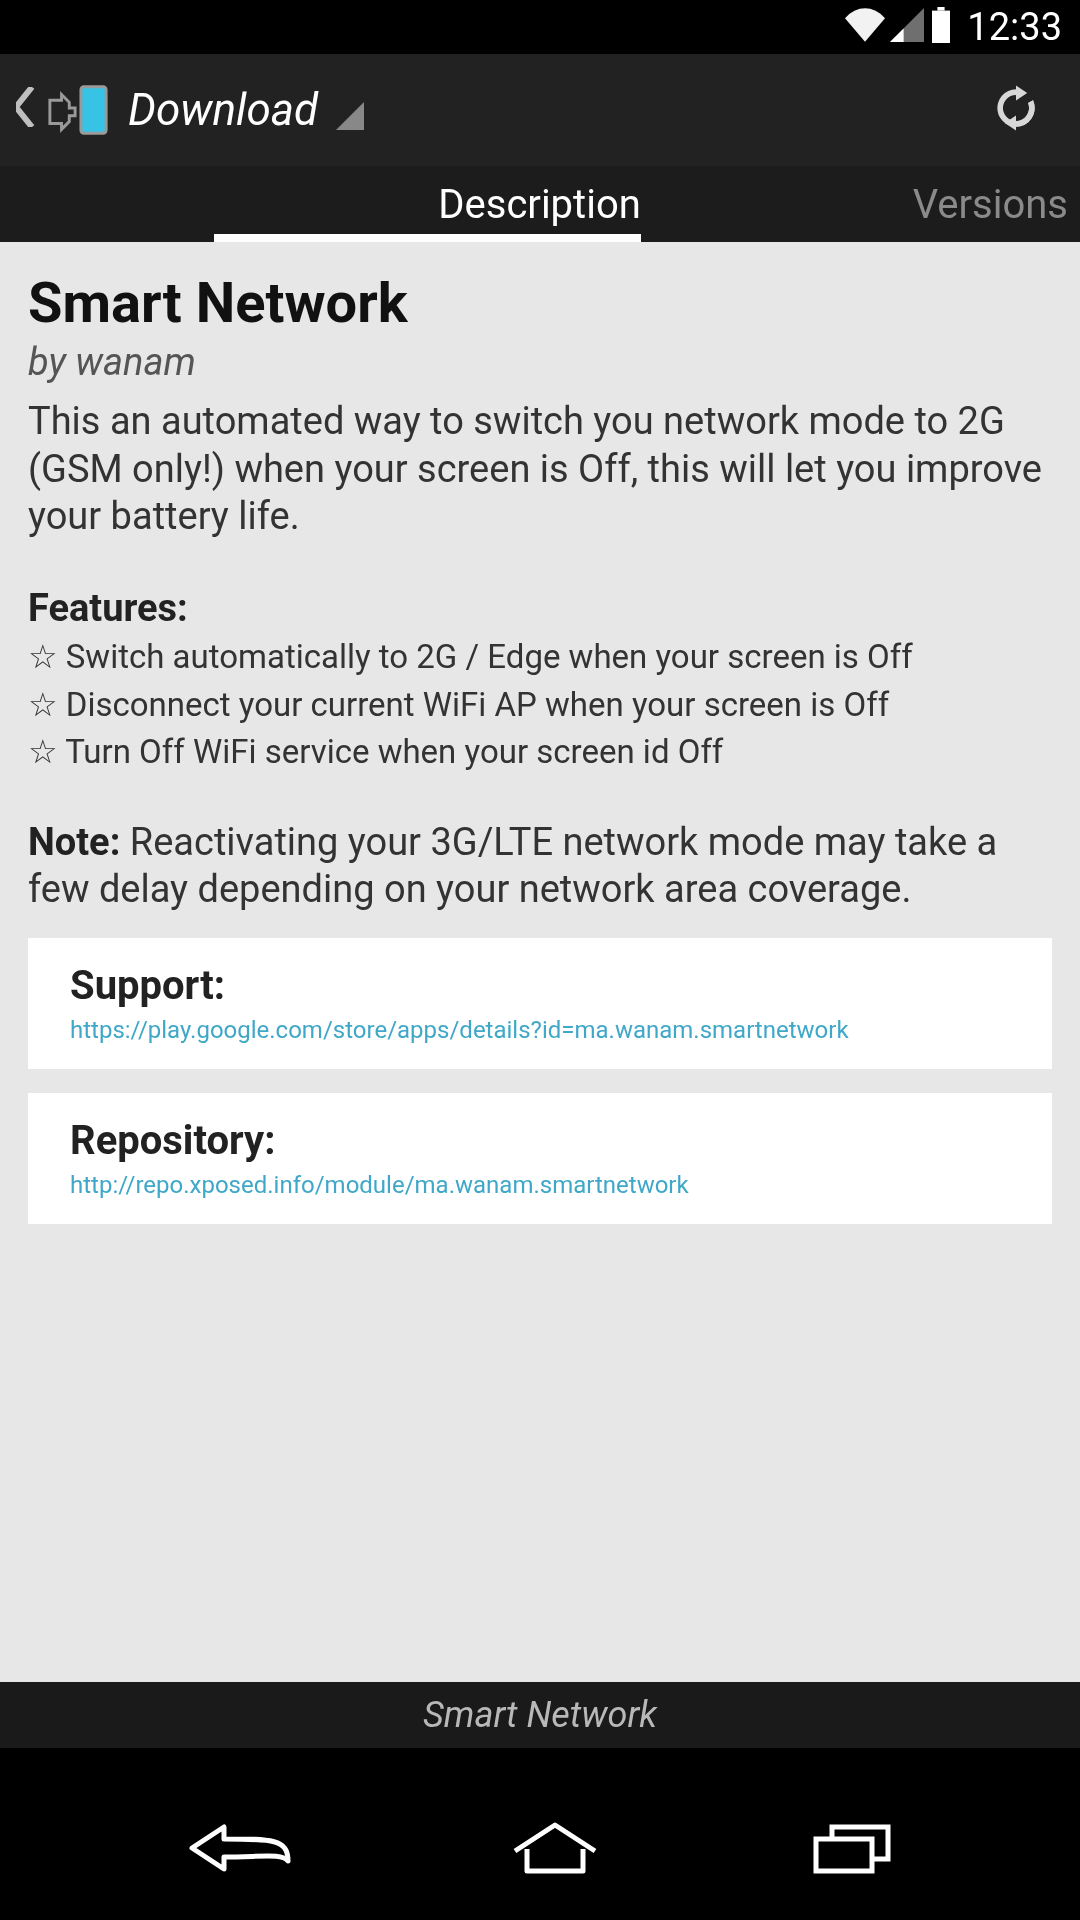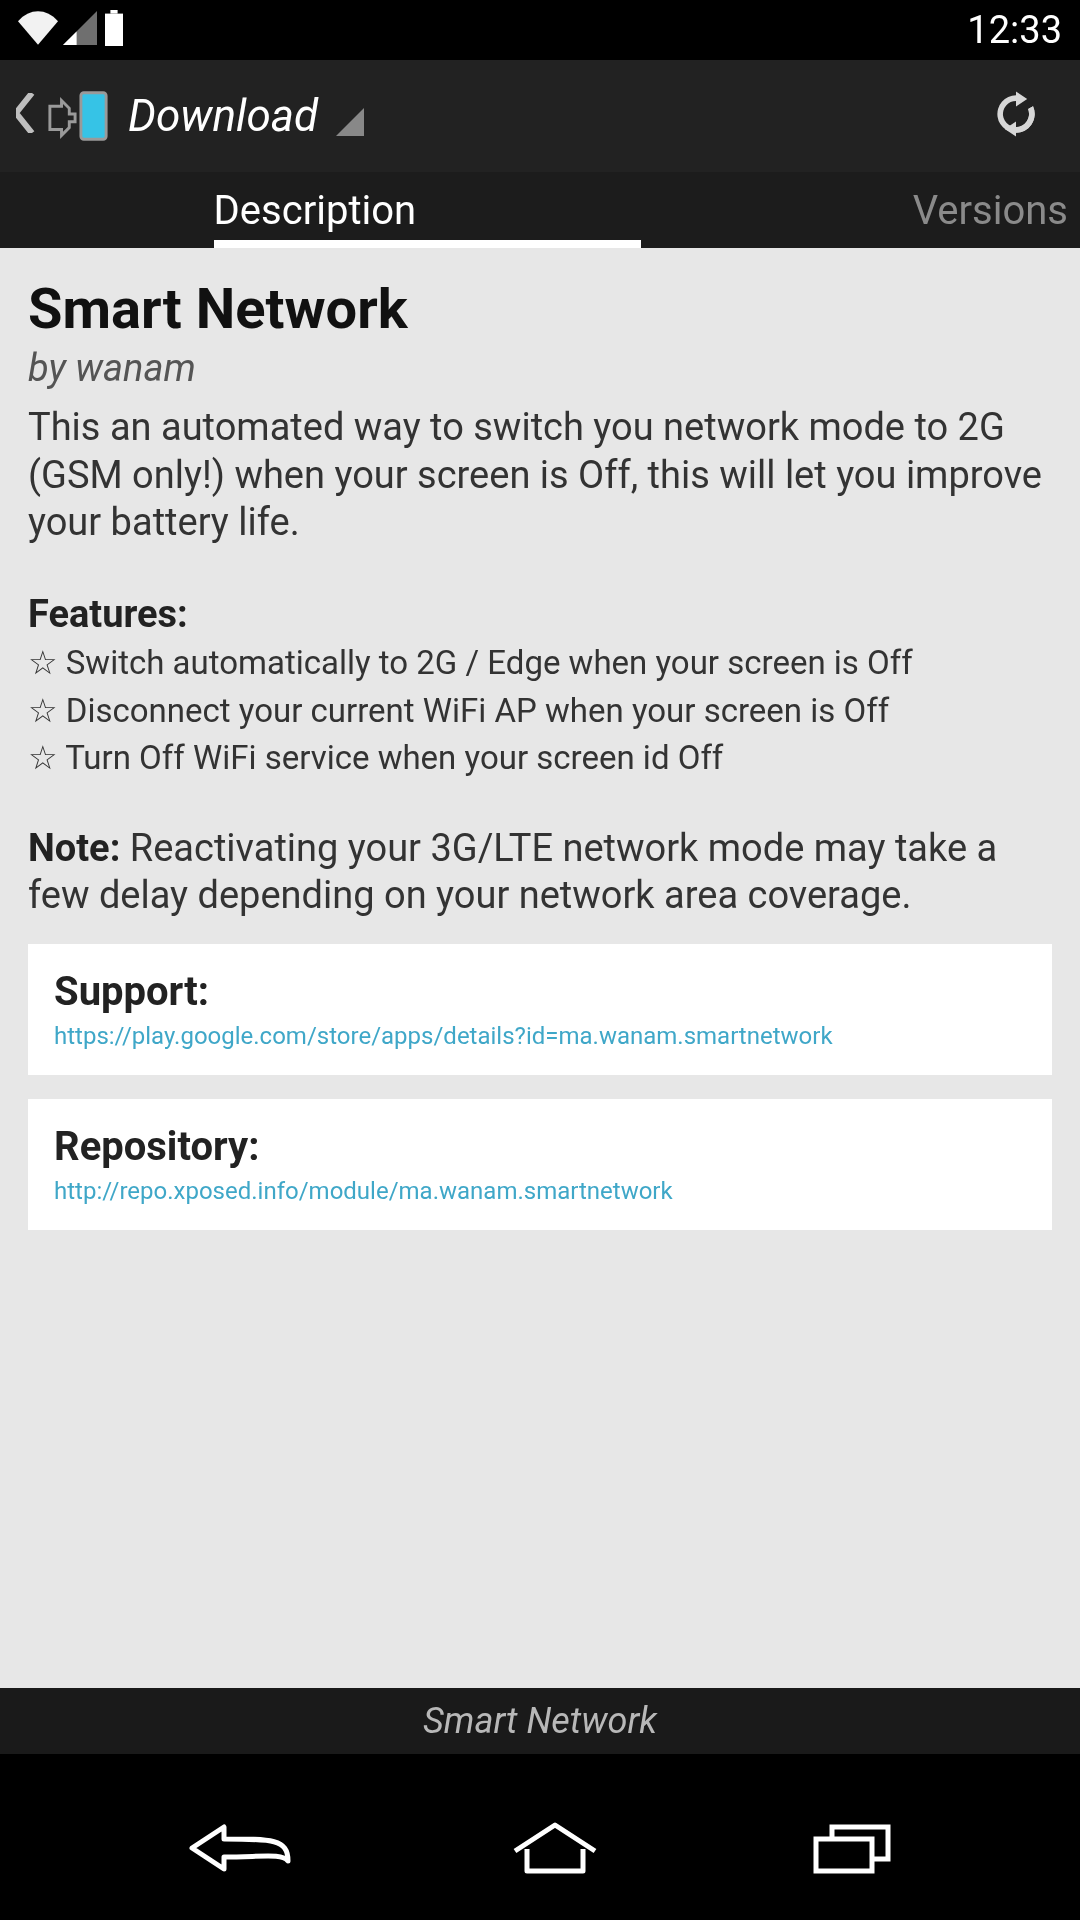--- a/index.html
+++ b/index.html
@@ -5,24 +5,24 @@
   * { margin: 0; padding: 0; box-sizing: border-box; }
   body {
     width: 1080px;
     height: 1920px;
     background: #000;
     font-family: Roboto, "Helvetica Neue", Arial, sans-serif;
     overflow: hidden;
     position: relative;
   }
   .status-bar {
-    height: 60px;
+    height: 54px;
     background: #000;
     display: flex;
-    justify-content: space-between;
+    justify-content: flex-end;
     align-items: center;
     padding: 0 18px;
     gap: 6px;
     color: #fff;
     border-radius: 8px;
   }
   .status-time {
     font-size: 38px;
     color: #fff;
     margin-left: 8px;
@@ -76,21 +76,21 @@
   .tab-bar {
     height: 76px;
     background: #1c1c1c;
     display: flex;
     align-items: stretch;
   }
   .tab {
     flex: 1;
     display: flex;
     align-items: center;
-    justify-content: flex-start;
+    justify-content: flex-end;
     font-size: 40px;
     color: #8a8a8a;
     position: relative;
     max-width: 540px;
   }
   .tab.active { color: #fff; }
   .tab.active::after {
     content: "";
     position: absolute;
     bottom: 0; left: 0; right: 0;
@@ -135,21 +135,21 @@
     color: #222;
   }
   .feature-line {
     font-size: 33px;
     line-height: 1.25;
     color: #333;
   }
   .spacer { height: 44px; }
   .card {
     background: #fff;
-    padding: 24px 26px;
+    padding: 24px 42px;
     margin-top: 24px;
   }
   .card + .card { margin-top: 24px; }
   .card-heading {
     font-weight: 700;
     font-size: 40px;
     color: #222;
     margin-bottom: 6px;
   }
   .card-link {

